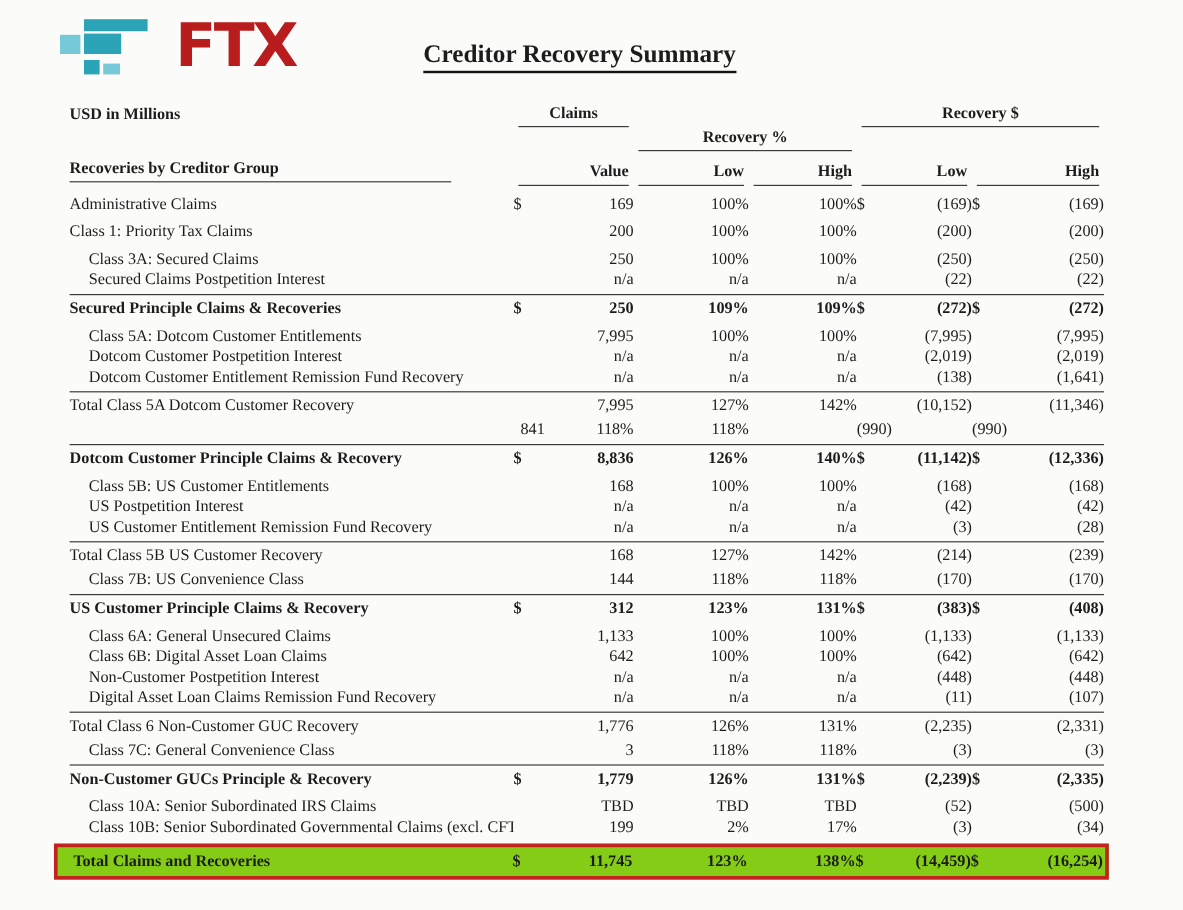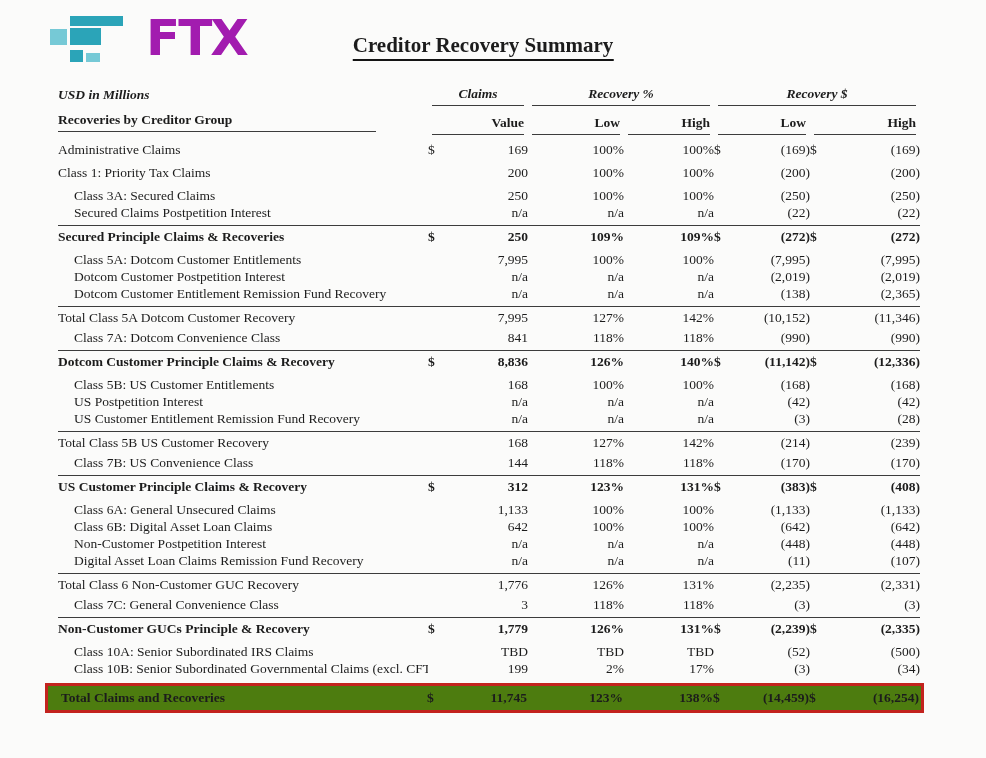--- a/index.html
+++ b/index.html
@@ -19,21 +19,21 @@
   .logo-mark{position:relative;width:80px;height:58px;}
   .logo-mark div{position:absolute;}
   .lg-bar-top{left:20px;top:4px;width:53px;height:10px;}
   .lg-sq-light{left:0px;top:17px;width:17px;height:16px;}
   .lg-bar-mid{left:20px;top:16px;width:31px;height:17px;}
   .lg-sq-bot{left:20px;top:38px;width:13px;height:12px;}
   .lg-bar-bot{left:36px;top:41px;width:14px;height:9px;}
   .logo-text{
     font-family:"DejaVu Sans","Liberation Sans",sans-serif;
     font-weight:900;font-size:50px;line-height:56px;
-    letter-spacing:-2px;color:#a21caf;margin-left:16px;margin-top:-2px;
+    letter-spacing:-2px;color:#b91c1c;margin-left:16px;margin-top:-2px;
   }
   .doc-title{
     position:absolute;left:483px;top:33px;transform:translateX(-50%);
     font-size:21px;font-weight:bold;white-space:nowrap;
     border-bottom:2.5px solid #141414;padding-bottom:1px;text-align:center;
   }
 
   
   .tbl{padding:0 66px 0 58px;}
   .grid{
@@ -42,21 +42,21 @@
     align-items:end;
   }
   .cell{font-size:13.5px;line-height:16px;white-space:nowrap;}
   .c-label{text-align:left;overflow:hidden;}
   .c-d1,.c-d2,.c-d3{text-align:left;}
   .c-value,.c-lowpct,.c-highpct,.c-lowusd,.c-highusd{text-align:right;}
 
   
   .hrowA{margin-top:4px;}
   .hrowA .hcell{font-weight:bold;text-align:center;font-size:13.5px;line-height:16px;
-    border-bottom:1.5px solid #3c3c3c;padding-bottom:3px;margin:0 4px;font-style:italic;}
+    border-bottom:1.5px solid #3c3c3c;padding-bottom:3px;margin:0 4px;}
   .hrowA .hlabel{font-weight:bold;text-align:left;border-bottom:none;margin:0;}
   .hrowB{margin-top:6px;}
   .hrowB .hcell{font-weight:bold;text-align:right;font-size:13.5px;line-height:16px;
     border-bottom:1.5px solid #3c3c3c;padding-bottom:3px;margin:0 4px;}
   .hrowB .hlabel{font-weight:bold;text-align:left;border-bottom:none;margin:0;padding-bottom:3px;}
   .hrowB .hlabel .uline{display:inline-block;width:86%;border-bottom:1.5px solid #3c3c3c;padding-bottom:3px;}
   .span-claims{grid-column:2/4;}
   .span-rpct{grid-column:4/6;}
   .span-rusd{grid-column:6/10;}
   .span-value{grid-column:2/4;}
@@ -69,21 +69,21 @@
   .tbody{margin-top:7px;}
   .row{margin-top:1px;}
   .row.gap-lg{margin-top:7px;}
   .row.gap-md{margin-top:4px;}
   .row.bold .cell{font-weight:bold;}
   .row.rule{border-top:1.5px solid #3c3c3c;padding-top:3px;margin-top:4px;}
   .row .c-label.ind{padding-left:16px;}
   .row.boxed{
     margin-top:6px;
     border:3.5px solid #c3231e;
-    background:#4d7c0f;
+    background:#84cc16;
     padding:4px 2px 4px 13px;
     margin-left:-13px;margin-right:-4px;
   }
 </style>
 </head>
 <body>
 
 <div class="page">
 
   <div class="hdr">
@@ -98,22 +98,22 @@
       <div class="logo-text">FTX</div>
     </div>
     <div class="doc-title">Creditor Recovery Summary</div>
   </div>
 
   <div class="tbl">
 
     <div class="grid hrowA">
       <div class="hcell hlabel">USD in Millions</div>
       <div class="hcell span-claims">Claims</div>
+      <div class="hcell span-rusd">Recovery $</div>
       <div class="hcell span-rpct">Recovery %</div>
-      <div class="hcell span-rusd">Recovery $</div>
     </div>
 
     <div class="grid hrowB">
       <div class="hcell hlabel">
         <span class="uline">Recoveries by Creditor Group</span>
       </div>
       <div class="hcell span-value">Value</div>
       <div class="hcell col-lowpct">Low</div>
       <div class="hcell col-highpct">High</div>
       <div class="hcell span-lowusd">Low</div>
@@ -200,35 +200,34 @@
         </div>
         <div class="grid row">
           <div class="cell c-label ind">Dotcom Customer Entitlement Remission Fund Recovery</div>
           <div class="cell c-d1"></div>
           <div class="cell c-value">n/a</div>
           <div class="cell c-lowpct">n/a</div>
           <div class="cell c-highpct">n/a</div>
           <div class="cell c-d2"></div>
           <div class="cell c-lowusd">(138)</div>
           <div class="cell c-d3"></div>
-          <div class="cell c-highusd">(2,365)</div>
+          <div class="cell c-highusd">(1,641)</div>
         </div>
         <div class="grid row rule">
           <div class="cell c-label">Total Class 5A Dotcom Customer Recovery</div>
           <div class="cell c-d1"></div>
           <div class="cell c-value">7,995</div>
           <div class="cell c-lowpct">127%</div>
           <div class="cell c-highpct">142%</div>
           <div class="cell c-d2"></div>
           <div class="cell c-lowusd">(10,152)</div>
           <div class="cell c-d3"></div>
           <div class="cell c-highusd">(11,346)</div>
         </div>
         <div class="grid row gap-md">
-          <div class="cell c-label ind">Class 7A: Dotcom Convenience Class</div>
           <div class="cell c-d1"></div>
           <div class="cell c-value">841</div>
           <div class="cell c-lowpct">118%</div>
           <div class="cell c-highpct">118%</div>
           <div class="cell c-d2"></div>
           <div class="cell c-lowusd">(990)</div>
           <div class="cell c-d3"></div>
           <div class="cell c-highusd">(990)</div>
         </div>
         <div class="grid row bold rule">

